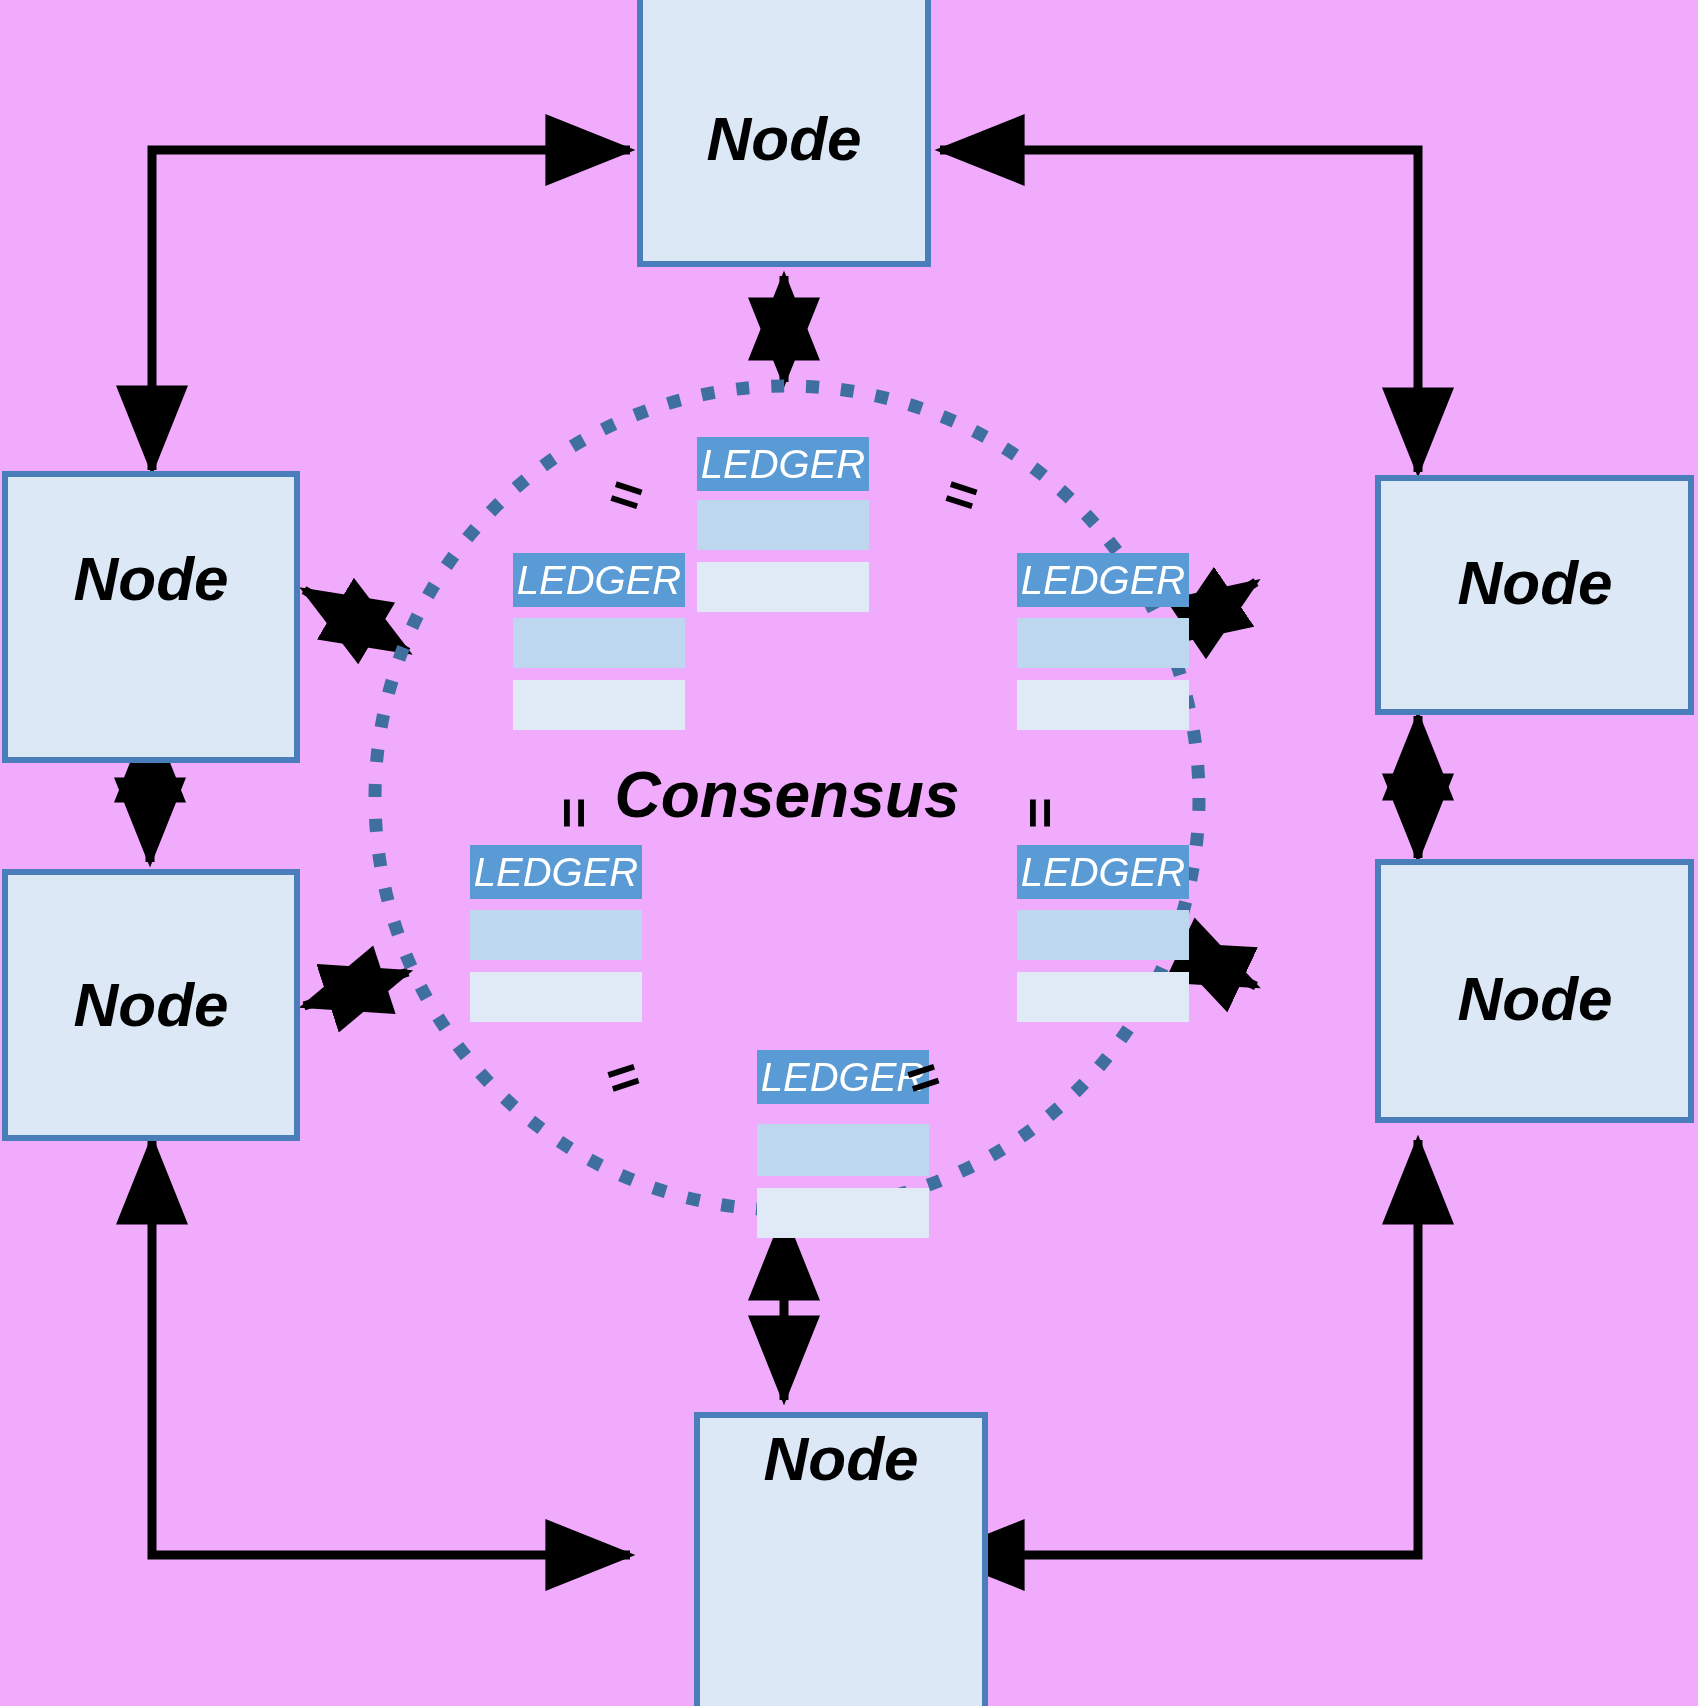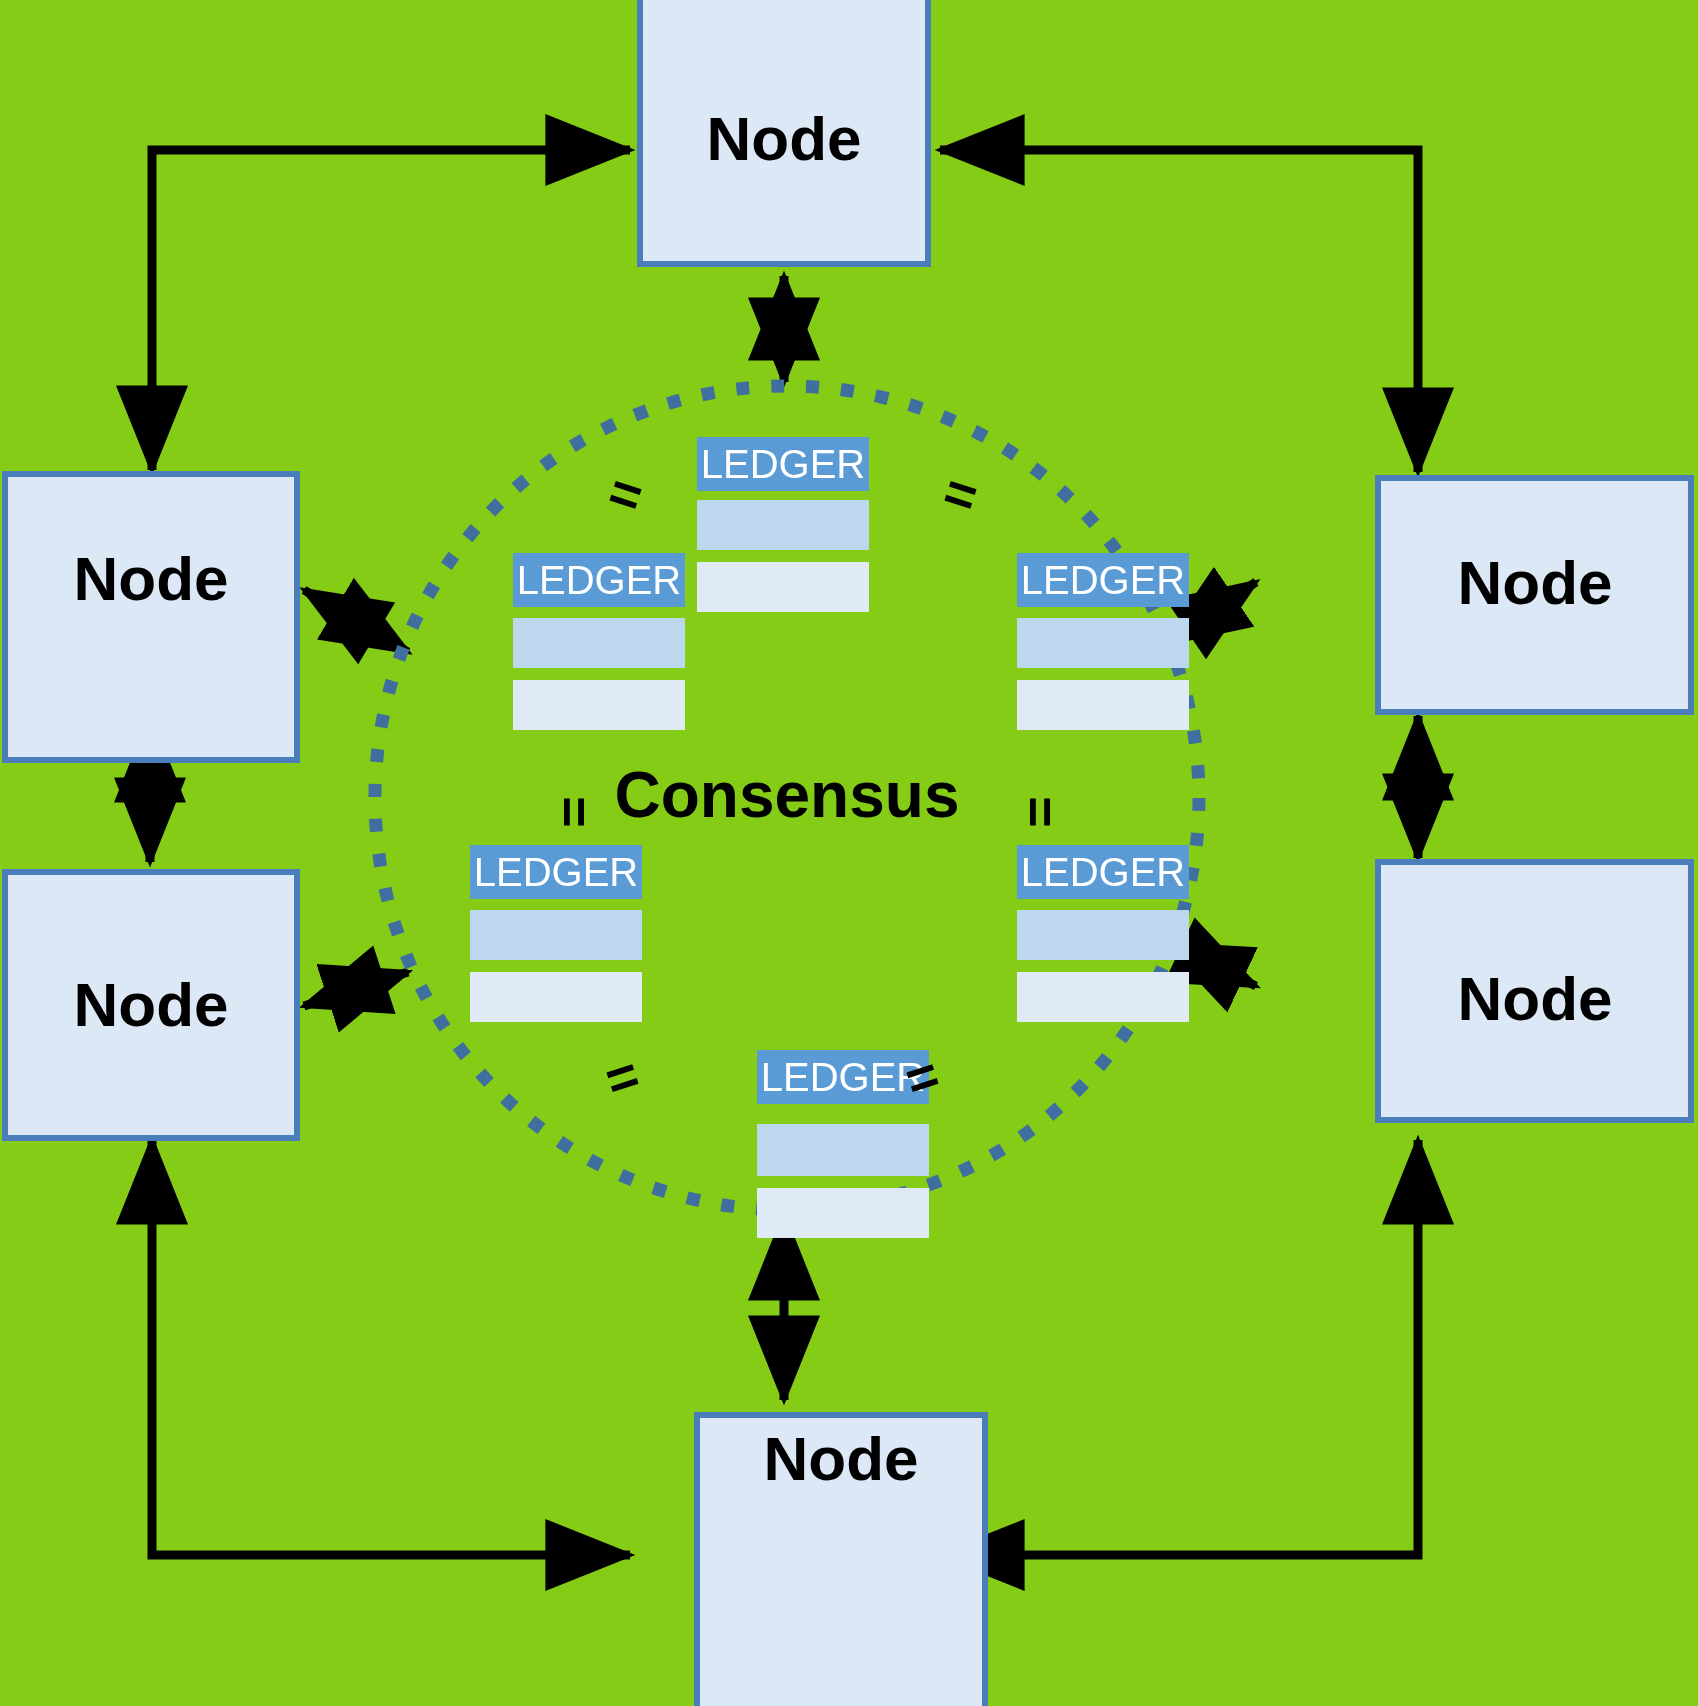--- a/index.html
+++ b/index.html
@@ -10,21 +10,22 @@
   body {
     width: 1698px;
     height: 1706px;
     font-family: "Liberation Sans", sans-serif;
     overflow: hidden;
   }
   #diagram-root {
     position: relative;
     width: 1698px;
     height: 1706px;
-    background: #84cc16;
+    background: #f0abfc;
+    font-style: italic;
   }
   svg.canvas {
     position: absolute;
     top: 0;
     left: 0;
     width: 1698px;
     height: 1706px;
   }
   .node-label {
     font-family: "Liberation Sans", sans-serif;

